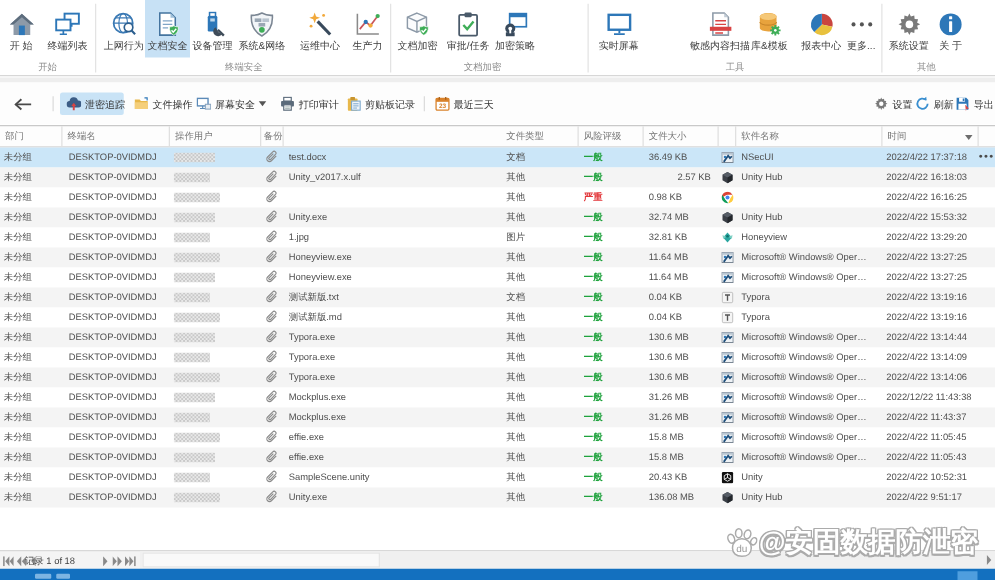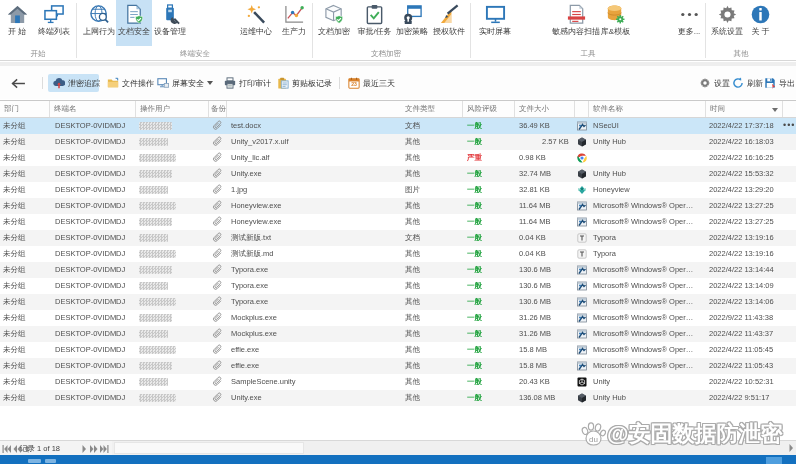--- a/index.html
+++ b/index.html
@@ -2,21 +2,21 @@
 <html><head>
 <meta charset="utf-8">
 <style>
   * { margin:0; padding:0; box-sizing:border-box; }
   html,body { width:796px; height:464px; overflow:hidden; }
   body { font-family:"Liberation Sans", sans-serif; position:relative; background:#fff; }
   .stage { position:absolute; left:0; top:0; width:796px; height:464px; background:#fff; }
 
   
   .ribbon { position:absolute; left:0; top:0; width:796px; height:61px; background:#fff; border-bottom:1px solid #d7d7d7; }
-  .rb-item { position:absolute; top:0; height:46px; display:flex; flex-direction:column; align-items:center; justify-content:flex-start; cursor:default; }
+  .rb-item { position:absolute; top:0; height:46px; display:flex; flex-direction:column; align-items:center; justify-content:center; cursor:default; }
   .rb-item .ic { margin-top:3px; height:22px; display:flex; align-items:center; justify-content:center; }
   .rb-item .lb { font-size:8px; color:#3d3d3d; white-space:nowrap; margin-top:2px; line-height:9px; }
   .rb-item.sel { background:#c7e1f5; }
   .rb-sep { position:absolute; top:3px; height:55px; width:1px; background:#e3e3e3; }
   .rb-group-label { position:absolute; top:48px; height:11px; font-size:7.5px; color:#8d8d8d; transform:translateX(-50%); white-space:nowrap; line-height:11px; }
   .ribbon-gap { position:absolute; left:0; top:62px; width:796px; height:4px; background:#eeeeee; }
 
   
   .toolbar { position:absolute; left:0; top:66px; width:796px; height:33px; background:#fdfdfd; }
   .tb-item { position:absolute; top:8px; height:18px; display:flex; align-items:center; font-size:8px; color:#333; white-space:nowrap; border-radius:2px; padding:0 5px; }
@@ -367,20 +367,28 @@
       <span class="lb">文档安全</span>
     </div>
     <div class="rb-item" style="left:152px;width:36px">
       <span class="ic">
           <svg width="21" height="21">
             <use href="#i-device-management"></use>
           </svg>
         </span>
       <span class="lb">设备管理</span>
     </div>
+    <div class="rb-item" style="left:189px;width:41px">
+      <span class="ic">
+          <svg width="21" height="21">
+            <use href="#i-system-network"></use>
+          </svg>
+        </span>
+      <span class="lb">系统&amp;网络</span>
+    </div>
     <div class="rb-item" style="left:238px;width:36px">
       <span class="ic">
           <svg width="21" height="21">
             <use href="#i-ops-center"></use>
           </svg>
         </span>
       <span class="lb">运维中心</span>
     </div>
     <div class="rb-item" style="left:280px;width:28px">
       <span class="ic">
@@ -409,28 +417,20 @@
       <span class="lb">审批/任务</span>
     </div>
     <div class="rb-item" style="left:394px;width:36px">
       <span class="ic">
           <svg width="21" height="21">
             <use href="#i-encryption-policy"></use>
           </svg>
         </span>
       <span class="lb">加密策略</span>
     </div>
-    <div class="rb-item" style="left:431px;width:36px">
-      <span class="ic">
-          <svg width="21" height="21">
-            <use href="#i-authorized-software"></use>
-          </svg>
-        </span>
-      <span class="lb">授权软件</span>
-    </div>
     <div class="rb-sep" style="left:470px"></div>
 
     <div class="rb-item" style="left:477px;width:36px">
       <span class="ic">
           <svg width="21" height="21">
             <use href="#i-live-screen"></use>
           </svg>
         </span>
       <span class="lb">实时屏幕</span>
     </div>
@@ -442,20 +442,28 @@
         </span>
       <span class="lb">敏感内容扫描</span>
     </div>
     <div class="rb-item" style="left:599px;width:33px">
       <span class="ic">
           <svg width="21" height="21">
             <use href="#i-library-template"></use>
           </svg>
         </span>
       <span class="lb">库&amp;模板</span>
+    </div>
+    <div class="rb-item" style="left:639px;width:36px">
+      <span class="ic">
+          <svg width="21" height="21">
+            <use href="#i-report-center"></use>
+          </svg>
+        </span>
+      <span class="lb">报表中心</span>
     </div>
     <div class="rb-item" style="left:675px;width:28px">
       <span class="ic">
           <svg width="21" height="21">
             <use href="#i-more-dots"></use>
           </svg>
         </span>
       <span class="lb">更多...</span>
     </div>
     <div class="rb-sep" style="left:705px"></div>
@@ -621,21 +629,20 @@
       <span class="gcell" style="left:593px;width:112px">Unity Hub</span>
       <span class="gcell" style="left:709px;width:74px">2022/4/22 16:18:03</span>
     </div>
       <div class="grow" style="top: 32px;">
       <span class="gcell" style="left:3px;width:45px">未分组</span>
       <span class="gcell" style="left:55px;width:80px">DESKTOP-0VIDMDJ</span>
       <span class="user-blur" style="left:139px;width:33px"></span>
       <span class="gcell" style="left:212px;width:14px;top:2px"><svg width="11" height="11">
             <use href="#i-paperclip"></use>
           </svg></span>
-      <span class="gcell" style="left:231px;width:168px">Unity_lic.alf</span>
       <span class="gcell" style="left:405px;width:56px">其他</span>
       <span class="gcell risk risk-severe" style="left:467px;width:46px">严重</span>
       <span class="gcell" style="left:519px;width:54px">0.98 KB</span>
       <span class="gcell appic" style="left:577px;width:12px;top:3px"><svg width="10" height="10">
             <use href="#i-app-chrome"></use>
           </svg></span>
       <span class="gcell" style="left:709px;width:74px">2022/4/22 16:16:25</span>
     </div>
       <div class="grow alt" style="top: 48px;">
       <span class="gcell" style="left:3px;width:45px">未分组</span>
@@ -798,21 +805,21 @@
             <use href="#i-paperclip"></use>
           </svg></span>
       <span class="gcell" style="left:231px;width:168px">Mockplus.exe</span>
       <span class="gcell" style="left:405px;width:56px">其他</span>
       <span class="gcell risk risk-normal" style="left:467px;width:46px">一般</span>
       <span class="gcell" style="left:519px;width:54px">31.26 MB</span>
       <span class="gcell appic" style="left:577px;width:12px;top:3px"><svg width="10" height="10">
             <use href="#i-app-appwin"></use>
           </svg></span>
       <span class="gcell" style="left:593px;width:112px">Microsoft® Windows® Oper…</span>
-      <span class="gcell" style="left:709px;width:74px">2022/9/22 11:43:38</span>
+      <span class="gcell" style="left:709px;width:74px">2022/12/22 11:43:38</span>
     </div>
       <div class="grow alt" style="top: 208px;">
       <span class="gcell" style="left:3px;width:45px">未分组</span>
       <span class="gcell" style="left:55px;width:80px">DESKTOP-0VIDMDJ</span>
       <span class="user-blur" style="left:139px;width:33px"></span>
       <span class="gcell" style="left:212px;width:14px;top:2px"><svg width="11" height="11">
             <use href="#i-paperclip"></use>
           </svg></span>
       <span class="gcell" style="left:231px;width:168px">Mockplus.exe</span>
       <span class="gcell" style="left:405px;width:56px">其他</span>

